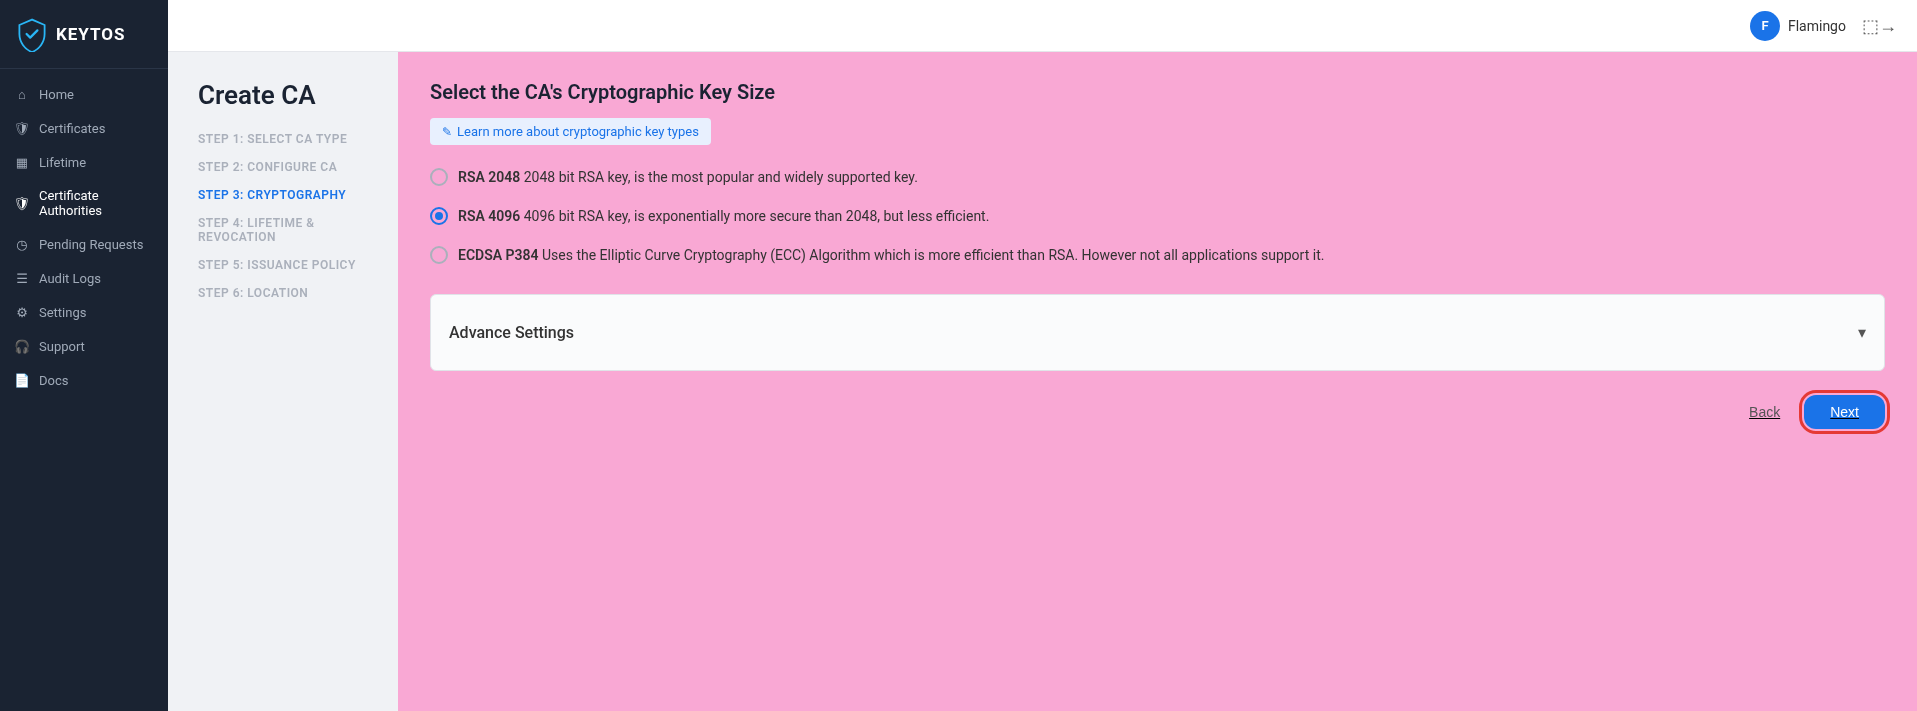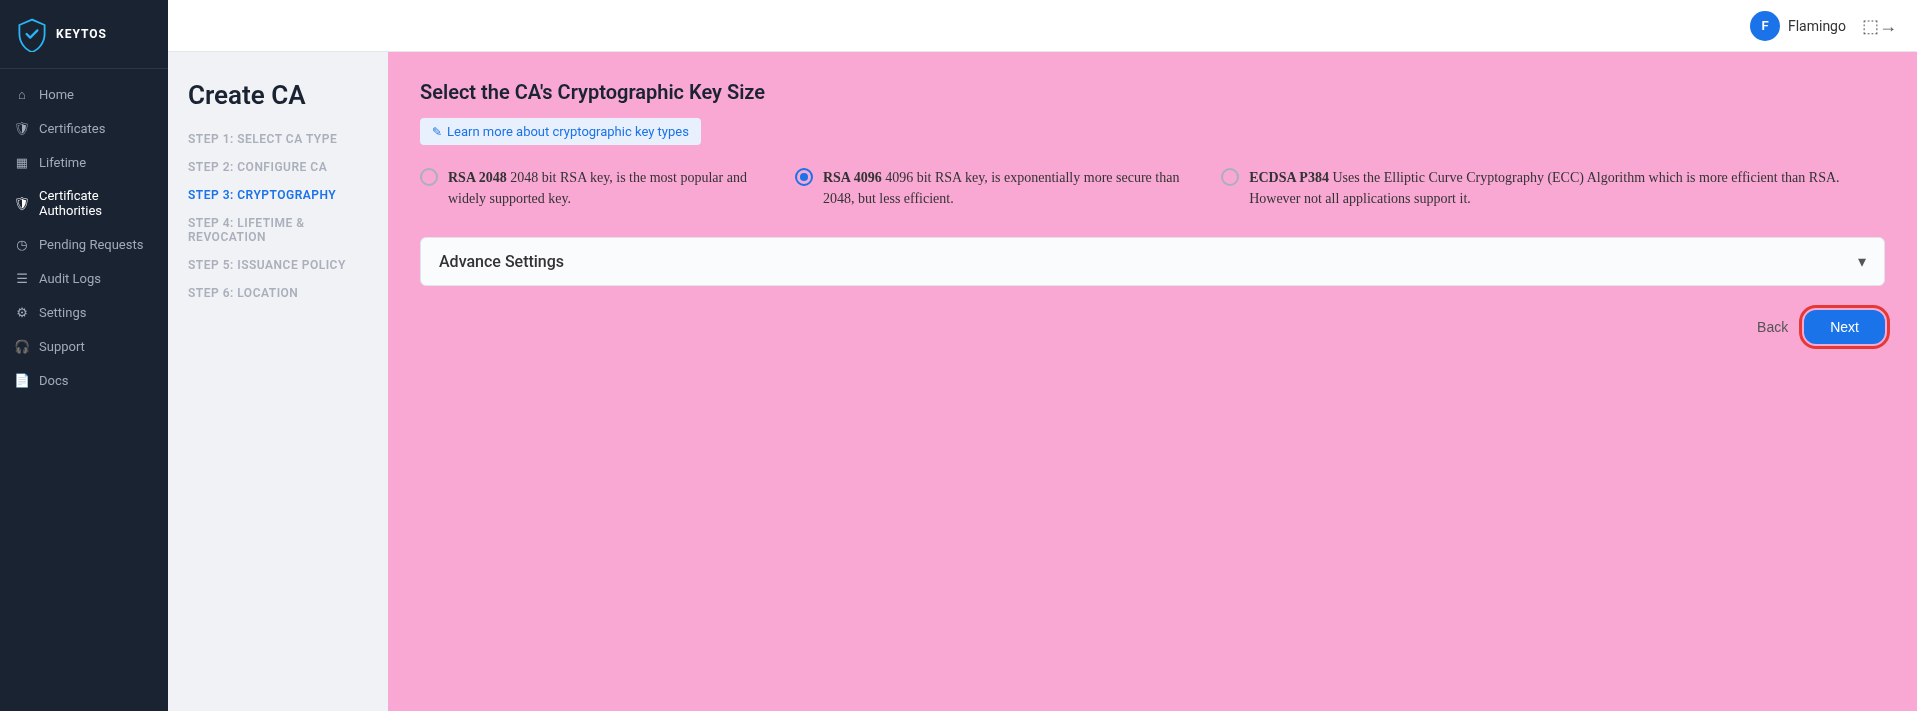--- a/index.html
+++ b/index.html
@@ -95,20 +95,21 @@
       cursor: pointer;
     }
 
     
     .content {
       flex: 1;
       overflow-y: auto;
       display: flex;
       gap: 0;
       background: #f0f2f5;
+      margin-left: 10px;
     }
 
     
     .steps-panel {
       width: 220px;
       min-width: 220px;
       padding: 28px 20px;
       background: #f0f2f5;
     }
     .create-ca-title {
@@ -152,24 +153,23 @@
       padding: 6px 12px;
       border-radius: 4px;
       cursor: pointer;
       margin-bottom: 22px;
       text-decoration: none;
     }
 
     
     .radio-group {
       display: flex;
-      flex-direction: row;
+      flex-direction: column;
       gap: 18px;
       margin-bottom: 28px;
-      font-family: Liberation Serif, serif;
     }
     .radio-option {
       display: flex;
       align-items: flex-start;
       gap: 10px;
       cursor: pointer;
     }
     .radio-circle {
       width: 18px;
       height: 18px;
@@ -197,21 +197,21 @@
       line-height: 1.5;
     }
     .radio-label strong {
       font-weight: 600;
     }
 
     
     .advance-settings {
       border: 1px solid #e0e3e8;
       border-radius: 6px;
-      padding: 14px 18px;
+      padding: 28px 18px;
       display: flex;
       align-items: center;
       justify-content: space-between;
       cursor: pointer;
       margin-bottom: 24px;
       background: #fafbfc;
     }
     .advance-settings-label {
       font-size: 16px;
       font-weight: 500;
@@ -220,21 +220,22 @@
     .chevron-icon {
       font-size: 16px;
       color: #555;
     }
 
     
     .action-bar {
       display: flex;
       align-items: center;
       justify-content: flex-end;
-      gap: 2px;
+      gap: 10px;
+      text-decoration: underline;
     }
     .back-btn {
       background: none;
       border: none;
       color: #555;
       font-size: 14px;
       cursor: pointer;
       padding: 8px 14px;
     }
     .next-btn {
@@ -252,21 +253,21 @@
   </style>
 </head>
 <body>
 
 <aside class="sidebar">
   <div class="sidebar-logo">
     <svg class="logo-icon" viewBox="0 0 40 40" fill="none" xmlns="http://www.w3.org/2000/svg">
       <path d="M20 4L6 10v10c0 9 6.2 17.4 14 20 7.8-2.6 14-11 14-20V10L20 4z" stroke="#29b6f6" stroke-width="2" fill="none"></path>
       <path d="M14 20l4 4 8-8" stroke="#29b6f6" stroke-width="2.5" stroke-linecap="round" stroke-linejoin="round"></path>
     </svg>
-    <span style="font-size:12px;font-weight:700;color:#fff;letter-spacing:1px;">KEYTOS</span>
+    <span style="font-size:17px;font-weight:700;color:#fff;letter-spacing:1px;">KEYTOS</span>
   </div>
   <nav class="sidebar-nav">
 
     <div class="nav-item">
       <span class="nav-icon">⌂</span>
       <span>Home</span>
     </div>
     <div class="nav-item">
       <span class="nav-icon">🛡</span>
       <span>Certificates</span>

